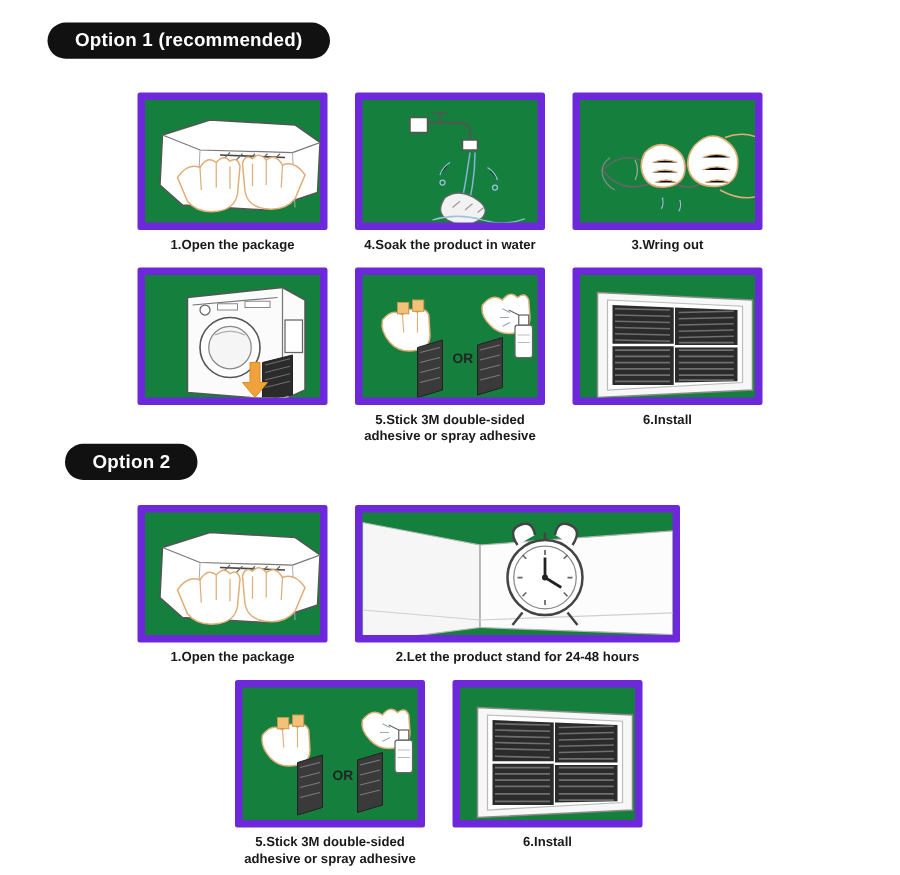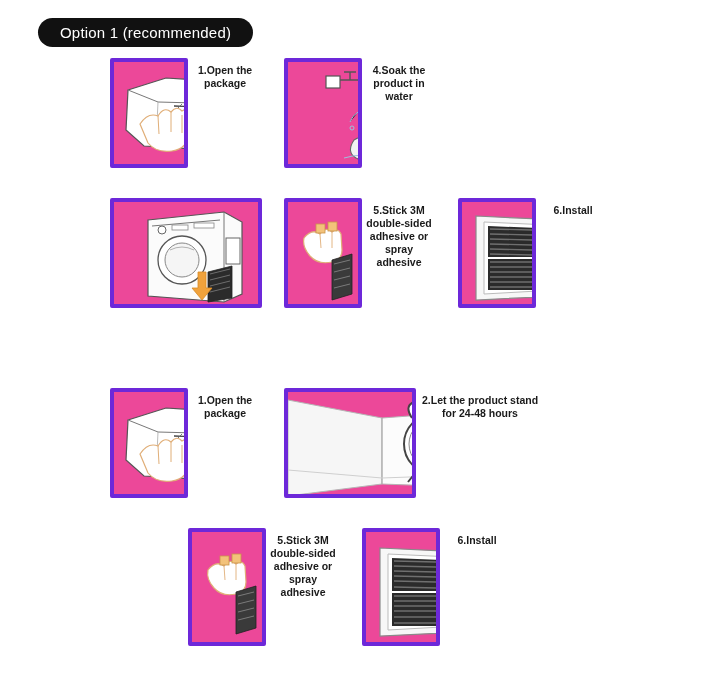--- a/index.html
+++ b/index.html
@@ -23,47 +23,49 @@
   }
 
   
   .pill {
     display: inline-block;
     background: #111111;
     color: #ffffff;
     border-radius: 16px;
     padding: 6px 22px;
     font-size: 15px;
-    font-weight: normal;
+    font-weight: bold;
     letter-spacing: .2px;
     white-space: nowrap;
   }
   .pill-wrap { position: absolute; }
   #pill1 { left: 38px; top: 18px; }
   #pill2 { left: 52px; top: 355px; }
 
   
   .row {
     position: absolute;
     display: flex;
     gap: 22px;
   }
   .cell {
     width: 152px;
     display: flex;
-    flex-direction: row;
+    flex-direction: column;
+    align-items: center;
+    margin-top: 16px;
   }
   .cell.wide { width: 260px; }
 
   .frame {
     width: 100%;
     height: 110px;
-    border: 4px solid #6d28d9;
+    border: 6px solid #6d28d9;
     border-radius: 2px;
-    background: #ec4899;
+    background: #15803d;
     box-sizing: border-box;
     position: relative;
     overflow: hidden;
   }
   .frame.tall { height: 118px; }
 
   .caption {
     margin-top: 6px;
     font-size: 10.5px;
     line-height: 13px;
@@ -134,20 +136,42 @@
 
           <path d="M66 78 q12 -8 26 2 q10 7 4 14 q-12 10 -28 2 q-10 -6 -2 -18 z" fill="#f2f2f2" stroke="#666" stroke-width="1.1"></path>
           <path d="M72 86 l6 -5 M82 88 l6 -5 M92 90 l5 -4" stroke="#999" stroke-width="0.9"></path>
 
           <path d="M56 96 q20 -6 40 0 q18 5 34 -1" fill="none" stroke="#9cc2dd" stroke-width="1"></path>
         </svg>
       </div>
       <div class="caption">4.Soak the product in water</div>
     </div>
 
+    <div class="cell">
+      <div class="frame">
+        <svg width="150" height="108" viewBox="0 0 150 108">
+
+          <path d="M18 56 q16 -16 34 -6 q14 8 26 4 q14 -5 26 6" fill="none" stroke="#666" stroke-width="1.2"></path>
+          <path d="M18 56 q14 18 34 12 q14 -4 26 0 q14 5 26 -6" fill="none" stroke="#666" stroke-width="1.2"></path>
+          <path d="M24 46 q-8 6 -6 14 q2 8 10 12" fill="none" stroke="#888" stroke-width="1"></path>
+          <path d="M44 48 q4 8 0 16 M60 52 q4 6 0 12 M76 50 q4 7 0 13" fill="none" stroke="#aaa" stroke-width="0.9"></path>
+
+          <path d="M52 42 q10 -10 22 -4 q10 5 10 16 q0 12 -12 15 q-14 3 -20 -6 q-6 -10 0 -21 z" fill="#fff" stroke="#e0ae77" stroke-width="1.3"></path>
+          <path d="M58 50 q10 -4 20 0 M58 58 q10 -4 20 0 M60 66 q9 -4 17 0" stroke="#e0ae77" stroke-width="1"></path>
+
+          <path d="M92 36 q12 -12 24 -4 q12 8 10 22 q-2 14 -16 15 q-16 1 -22 -10 q-5 -12 4 -23 z" fill="#fff" stroke="#e0ae77" stroke-width="1.3"></path>
+          <path d="M98 46 q12 -5 22 0 M98 56 q12 -5 22 0 M100 66 q10 -4 19 0" stroke="#e0ae77" stroke-width="1"></path>
+
+          <path d="M116 30 q16 -6 30 2 M112 72 q18 10 34 4" fill="none" stroke="#e0ae77" stroke-width="1.2"></path>
+
+          <path d="M66 78 q1 6 -1 9 M80 80 q1 6 -1 9" stroke="#9cc2dd" stroke-width="1"></path>
+        </svg>
+      </div>
+      <div class="caption">3.Wring out</div>
+    </div>
   </div>
 
   <div class="row" id="row2">
 
     <div class="cell">
       <div class="frame">
         <svg width="150" height="108" viewBox="0 0 150 108">
 
           <path d="M34 18 L110 10 L128 20 L128 92 L110 100 L34 94 Z" fill="#fbfbfb" stroke="#555" stroke-width="1.2"></path>
           <path d="M110 10 L110 100" stroke="#777" stroke-width="1"></path>
@@ -227,20 +251,23 @@
               <path d="M28 60 l44 0 M28 65 l44 0 M28 70 l44 0 M28 75 l44 0 M28 80 l44 0 M28 85 l44 0"></path>
               <path d="M123 60 l-44 0 M123 65 l-44 0 M123 70 l-44 0 M123 75 l-44 0 M123 80 l-44 0 M123 84 l-44 0"></path>
             </g>
           </g>
         </svg>
       </div>
       <div class="caption">6.Install</div>
     </div>
   </div>
 
+  <div class="pill-wrap" id="pill2">
+    <span class="pill">Option 2</span>
+  </div>
 
   <div class="row" id="row3">
 
     <div class="cell">
       <div class="frame">
         <svg width="150" height="108" viewBox="0 0 150 108">
           <path d="M14 28 L52 16 L120 20 L140 34 L138 74 L96 88 L30 84 L12 68 Z" fill="#ffffff" stroke="#555" stroke-width="1.2"></path>
           <path d="M14 28 L44 40 L118 42 L140 34" fill="none" stroke="#777" stroke-width="1"></path>
           <path d="M44 40 L42 82" fill="none" stroke="#aaa" stroke-width="0.8"></path>
           <path d="M118 42 L120 86" fill="none" stroke="#aaa" stroke-width="0.8"></path>

